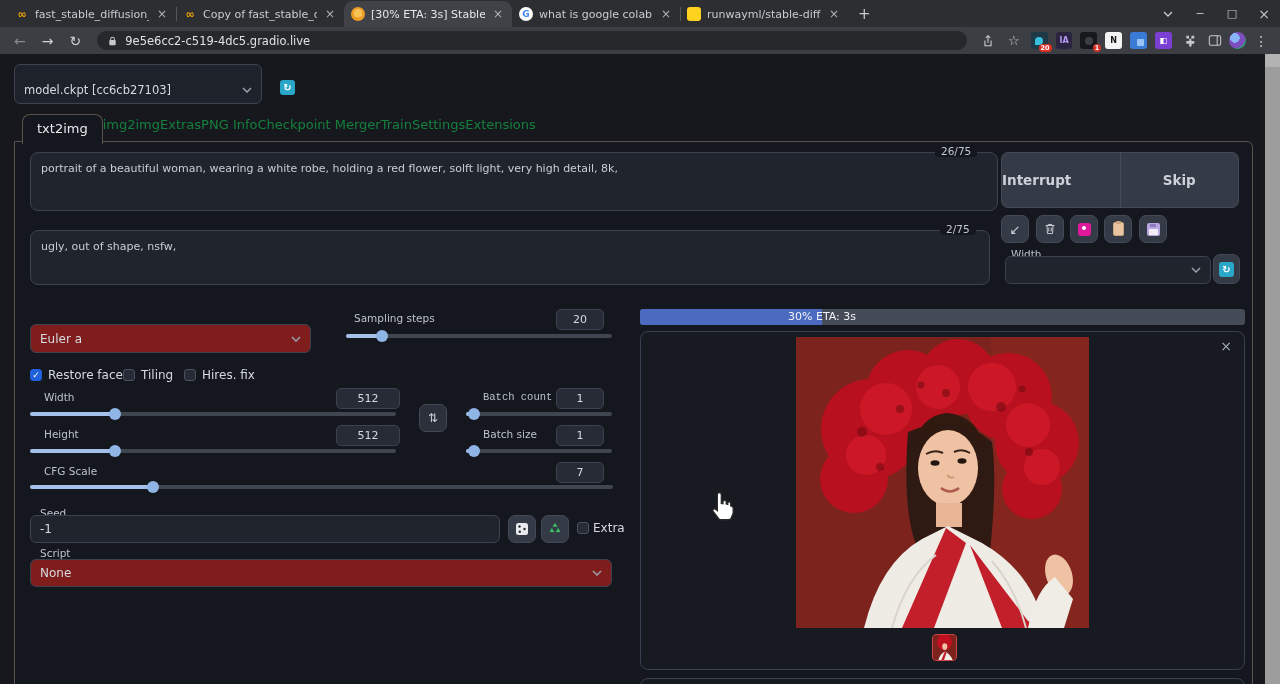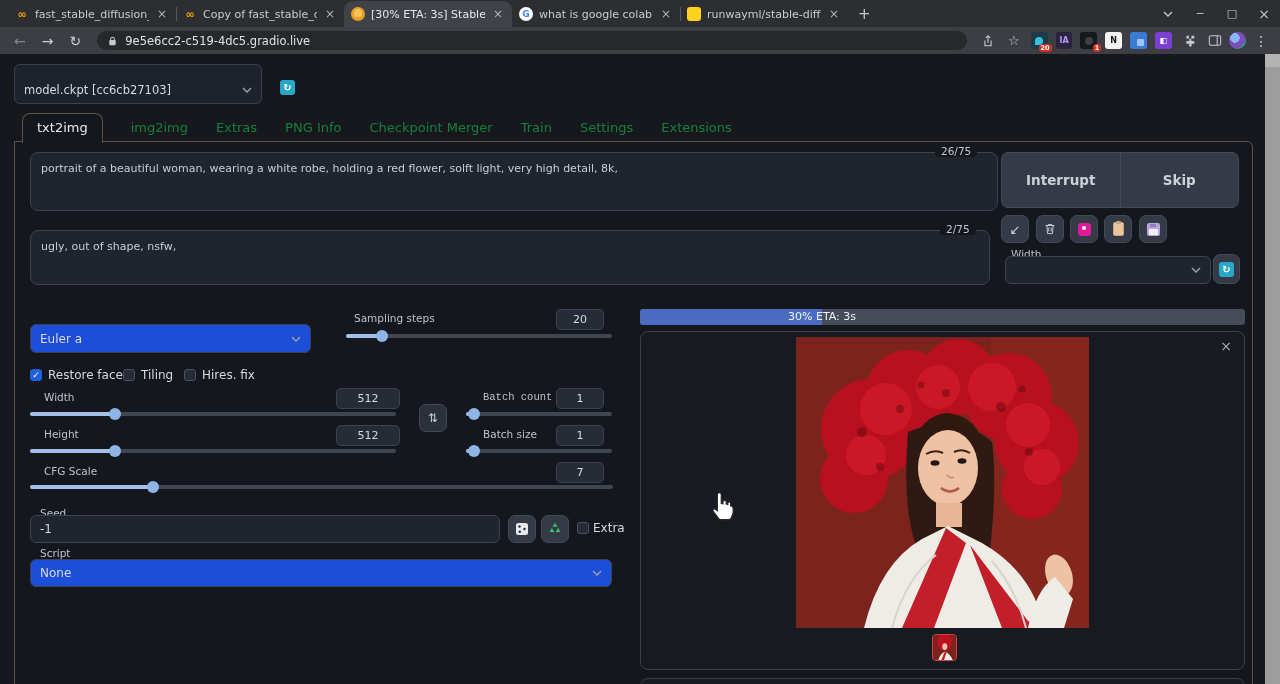--- a/index.html
+++ b/index.html
@@ -38,42 +38,42 @@
            font-weight:bold; border-radius:4px; padding:0 2px; line-height:8px; }
   .avatar { width:17px; height:17px; border-radius:50%;
             background:radial-gradient(circle at 35% 35%, #8ab4f8 0 30%, #7c4dbd 31% 65%, #2f9b77 66%); }
 
   
   .page { position:absolute; top:54px; left:0; width:1280px; height:630px; background:#16181e; overflow:hidden; }
   .scrollbar { position:absolute; right:0; top:0; width:15px; height:630px; background:#9d9d9d; }
   .scroll-cap { position:absolute; right:0; top:0; width:15px; height:13px; background:#b3b3b3; }
 
   .blocklabel { position:absolute; font-size:10.5px; color:#bcc2cc; white-space:nowrap; }
-  .input, .select { background:#1d4ed8; border:1px solid #3c4250; border-radius:6px; color:#d6dae1;
+  .input, .select { background:#7f1d1d; border:1px solid #3c4250; border-radius:6px; color:#d6dae1;
                     font-size:12px; display:flex; align-items:center; padding:0 9px; }
   .select { justify-content:space-between; }
   .valuebox { background:#262b36; border:1px solid #3c4250; border-radius:5px; color:#d6dae1;
               font-size:11px; display:flex; align-items:center; justify-content:center; }
   .textarea { background:#20242d; border:1px solid #3c4250; border-radius:8px; color:#c9cdd5;
               font-size:11px; padding:9px 10px; line-height:1.35; }
   .counter { position:absolute; font-size:10.5px; color:#c3c8d0; background:#14171d; padding:0 6px;
              border-radius:4px; z-index:3; }
   .btn { background:#353b46; border:1px solid #434956; border-radius:7px; color:#ccd1d9;
          display:flex; align-items:center; justify-content:center; }
   .track { position:absolute; height:4px; background:#40464f; border-radius:2px; }
   .fill { position:absolute; left:0; top:0; height:4px; background:#a2c0ea; border-radius:2px; }
   .thumb { position:absolute; top:-4px; width:12px; height:12px; border-radius:50%; background:#8fb4e6; }
   .cb { position:absolute; width:12px; height:12px; border-radius:3px; background:#262b36;
         border:1px solid #4a5160; display:flex; align-items:center; justify-content:center; }
   .cb.checked { background:#2160dd; border-color:#2160dd; color:#fff; font-size:9px; }
   .cblabel { position:absolute; font-size:12px; color:#d5d9e0; white-space:nowrap; }
   .teal { background:#2aa6c9; border-radius:3px; color:#fff; display:flex; align-items:center;
           justify-content:center; font-size:10px; font-weight:bold; }
 
-  .navtabs { position:absolute; left:22px; top:60px; height:28px; display:flex; align-items:flex-end; gap:28px; }
+  .navtabs { position:absolute; left:22px; top:60px; height:28px; display:flex; align-items:center; }
   .navtab { font-size:13px; color:#15803d; padding-bottom:7px; }
   .navtab.active { color:#e8eaef; background:#14171d; border:1px solid #5a5348; border-bottom:none;
                    border-radius:8px 8px 0 0; padding:6px 14px 8px; margin-bottom:-1px; position:relative; z-index:2; }
   .content { position:absolute; left:14px; top:87px; width:1239px; height:560px; background:#14171d;
              border:1px solid #5a5348; border-radius:0 6px 0 0; }
 
   .gallery { position:absolute; left:640px; top:277px; width:605px; height:339px; background:#171a21;
              border:1px solid #3a4050; border-radius:8px; }
   .progress-wrap { position:absolute; left:640px; top:255px; width:605px; height:16px; background:#454b57;
                    border-radius:3px; overflow:hidden; }
@@ -195,21 +195,21 @@
 
   <div class="content"></div>
 
   <div class="counter" style="left:935px; top:91px;">26/75</div>
   <div class="textarea abs" style="left:30px; top:98px; width:968px; height:59px;">portrait of a beautiful woman, wearing a white robe, holding a red flower, solft light, very high detail, 8k,</div>
 
   <div class="counter" style="left:940px; top:169px;">2/75</div>
   <div class="textarea abs" style="left:30px; top:176px; width:960px; height:55px;">ugly, out of shape, nsfw,</div>
 
   <div class="btn abs" style="left:1001px; top:98px; width:238px; height:56px; padding:0;">
-    <div style="flex:1; text-align:center; font-size:13.5px; font-weight:600;">Interrupt</div>
+    <div style="flex:1; font-size:13.5px; font-weight:600;">Interrupt</div>
     <div style="width:1px; height:56px; background:#454c59;"></div>
     <div style="flex:1; text-align:center; font-size:13.5px; font-weight:600;">Skip</div>
   </div>
 
   <div class="btn abs" style="left:1001px; top:161px; width:28px; height:28px;">
     <span style="font-size:13px;">↙</span>
   </div>
   <div class="btn abs" style="left:1036px; top:161px; width:28px; height:28px;">
     <svg width="14" height="14" viewBox="0 0 16 16" fill="none" stroke="#d8dce2" stroke-width="1">
       <path d="M3 4h10M6 4V2.8h4V4M4.5 4l.6 9.2h5.8L11.5 4M6.6 6.3v4.5M9.4 6.3v4.5"></path>

